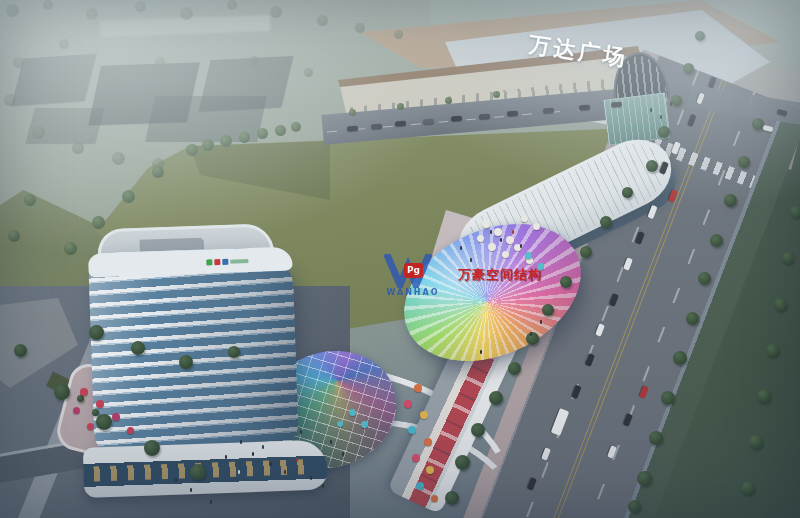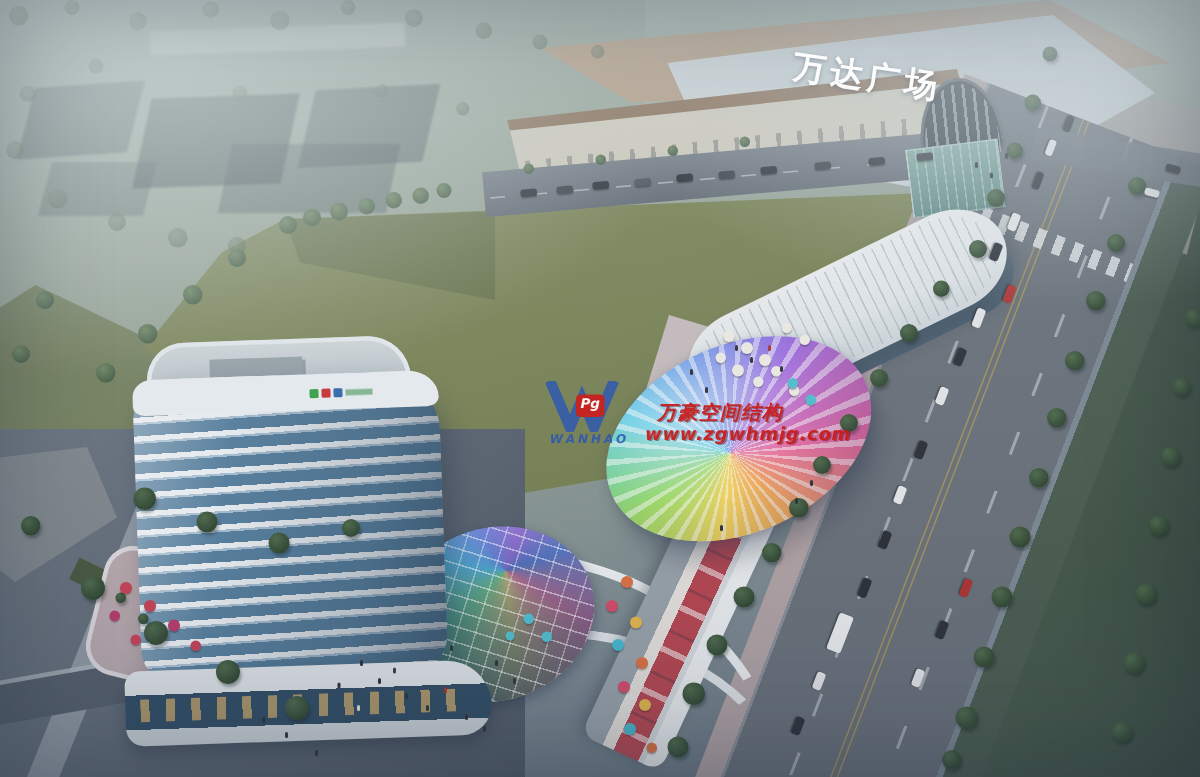--- a/index.html
+++ b/index.html
@@ -172,21 +172,21 @@
   .fog1{z-index:45;pointer-events:none;
     background:radial-gradient(ellipse 560px 330px at 14% 8%,rgba(205,216,216,.68),transparent 65%);}
   .fog2{z-index:45;pointer-events:none;
     background:radial-gradient(ellipse 520px 300px at 88% 4%,rgba(206,216,222,.55),transparent 62%);}
   .vignette{z-index:46;pointer-events:none;box-shadow:inset 0 0 70px rgba(30,40,55,.35);}
 
   
   .mall-sign{z-index:48;left:528px;top:40px;width:150px;transform:rotate(8deg);
     color:rgba(255,255,255,.96);font-size:22px;font-weight:bold;letter-spacing:3px;
     text-shadow:0 1px 3px rgba(110,122,134,.6);}
-  .watermark{z-index:60;left:364px;top:252px;width:210px;height:52px;opacity:.95;font-style:italic;}
+  .watermark{z-index:60;left:384px;top:252px;width:210px;height:52px;opacity:.95;}
   .wm-logo{position:absolute;left:0;top:2px;width:58px;height:46px;}
   .wm-badge{position:absolute;left:20px;top:9px;width:19px;height:15px;background:#c82020;border-radius:3px;
     color:#fff;font-size:9px;font-weight:bold;text-align:center;line-height:15px;}
   .wm-name{position:absolute;left:-4px;top:34px;width:66px;text-align:center;
     color:var(--wm-blue,#2b57b5);font-size:8px;font-weight:bold;letter-spacing:2px;opacity:.9;}
   .wm-line1{position:absolute;left:74px;top:14px;color:var(--wm-red,#c81d1d);
     font-size:13px;font-weight:bold;letter-spacing:1px;text-shadow:1px 1px 0 rgba(90,10,10,.45);}
   .wm-line2{position:absolute;left:66px;top:30px;color:var(--wm-red,#c81d1d);
     font-size:12px;font-weight:bold;letter-spacing:.5px;text-shadow:1px 1px 0 rgba(90,10,10,.45);}
 </style>
@@ -445,16 +445,15 @@
 
   <div class="abs watermark">
     <div class="wm-logo">
       <svg width="58" height="34" viewBox="0 0 58 34">
         <path d="M4 3 L16 31 L24 12 L32 31 L44 3" fill="none" stroke="#2b57b5" stroke-width="7" stroke-linecap="square" opacity="0.85"></path>
       </svg>
       <div class="wm-badge">Pg</div>
       <div class="wm-name">WANHAO</div>
     </div>
     <div class="wm-line1">万豪空间结构</div>
-    <div class="wm-line2">www.zgwhmjg.com</div>
   </div>
 
 </div>
 
 </body></html>

